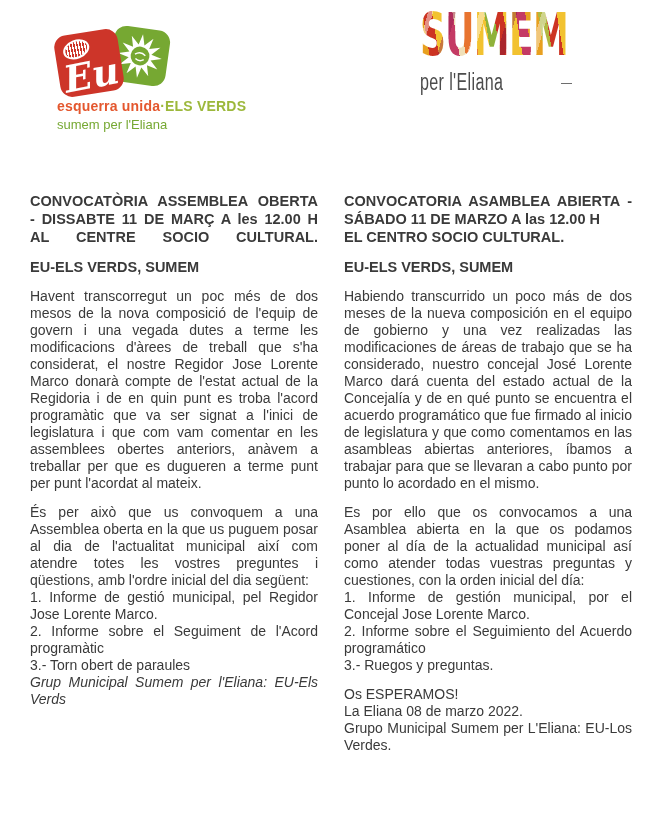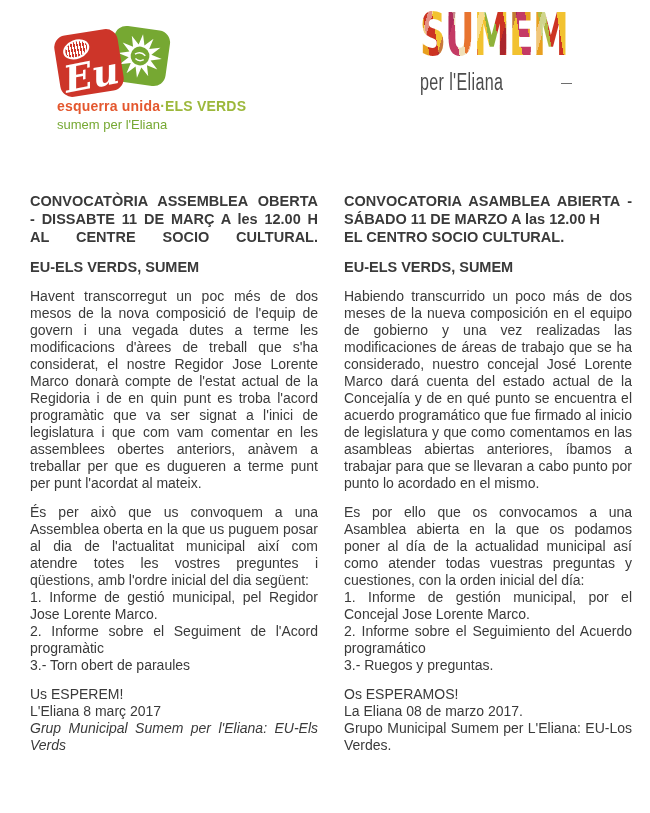--- a/index.html
+++ b/index.html
@@ -121,39 +121,35 @@
       <div class="hline stretch">CONVOCATÒRIA ASSEMBLEA OBERTA</div>
       <div class="hline stretch">- DISSABTE 11 DE MARÇ A les 12.00 H</div>
       <div class="hline stretch">AL CENTRE SOCIO CULTURAL.</div>
     </div>
     <div class="subheading">EU-ELS VERDS, SUMEM</div>
     <div class="para">Havent transcorregut un poc més de dos mesos de la nova composició de l'equip de govern i una vegada dutes a terme les modificacions d'àrees de treball que s'ha considerat, el nostre Regidor Jose Lorente Marco donarà compte de l'estat actual de la Regidoria i de en quin punt es troba l'acord programàtic que va ser signat a l'inici de legislatura i que com vam comentar en les assemblees obertes anteriors, anàvem a treballar per que es dugueren a terme punt per punt l'acordat al mateix.</div>
     <div class="para">És per això que us convoquem a una Assemblea oberta en la que us puguem posar al dia de l'actualitat municipal així com atendre totes les vostres preguntes i qüestions, amb l'ordre inicial del dia següent:</div>
     <div class="agenda-item">1. Informe de gestió municipal, pel Regidor Jose Lorente Marco.</div>
     <div class="agenda-item">2. Informe sobre el Seguiment de l'Acord programàtic</div>
     <div class="agenda-item">3.- Torn obert de paraules</div>
-    <div class="closing">
-      <div>Us ESPEREM!</div>
-      <div>L'Eliana 8 març 2017</div>
-    </div>
     <div class="signature italic">Grup Municipal Sumem per l'Eliana: EU-Els Verds</div>
   </div>
 
   <div class="col">
     <div>
       <div class="hline stretch">CONVOCATORIA ASAMBLEA ABIERTA -</div>
       <div class="hline">SÁBADO 11 DE MARZO A las 12.00 H</div>
       <div class="hline">EL CENTRO SOCIO CULTURAL.</div>
     </div>
     <div class="subheading">EU-ELS VERDS, SUMEM</div>
     <div class="para">Habiendo transcurrido un poco más de dos meses de la nueva composición en el equipo de gobierno y una vez realizadas las modificaciones de áreas de trabajo que se ha considerado, nuestro concejal José Lorente Marco dará cuenta del estado actual de la Concejalía y de en qué punto se encuentra el acuerdo programático que fue firmado al inicio de legislatura y que como comentamos en las asambleas abiertas anteriores, íbamos a trabajar para que se llevaran a cabo punto por punto lo acordado en el mismo.</div>
     <div class="para">Es por ello que os convocamos a una Asamblea abierta en la que os podamos poner al día de la actualidad municipal así como atender todas vuestras preguntas y cuestiones, con la orden inicial del día:</div>
     <div class="agenda-item">1. Informe de gestión municipal, por el Concejal Jose Lorente Marco.</div>
     <div class="agenda-item">2. Informe sobre el Seguimiento del Acuerdo programático</div>
     <div class="agenda-item">3.- Ruegos y preguntas.</div>
     <div class="closing">
       <div>Os ESPERAMOS!</div>
-      <div>La Eliana 08 de marzo 2017.</div>
+      <div>La Eliana 08 de marzo 2022.</div>
     </div>
     <div class="signature">Grupo Municipal Sumem per L'Eliana: EU-Los Verdes.</div>
   </div>
 
 </div>
 
 </body></html>

